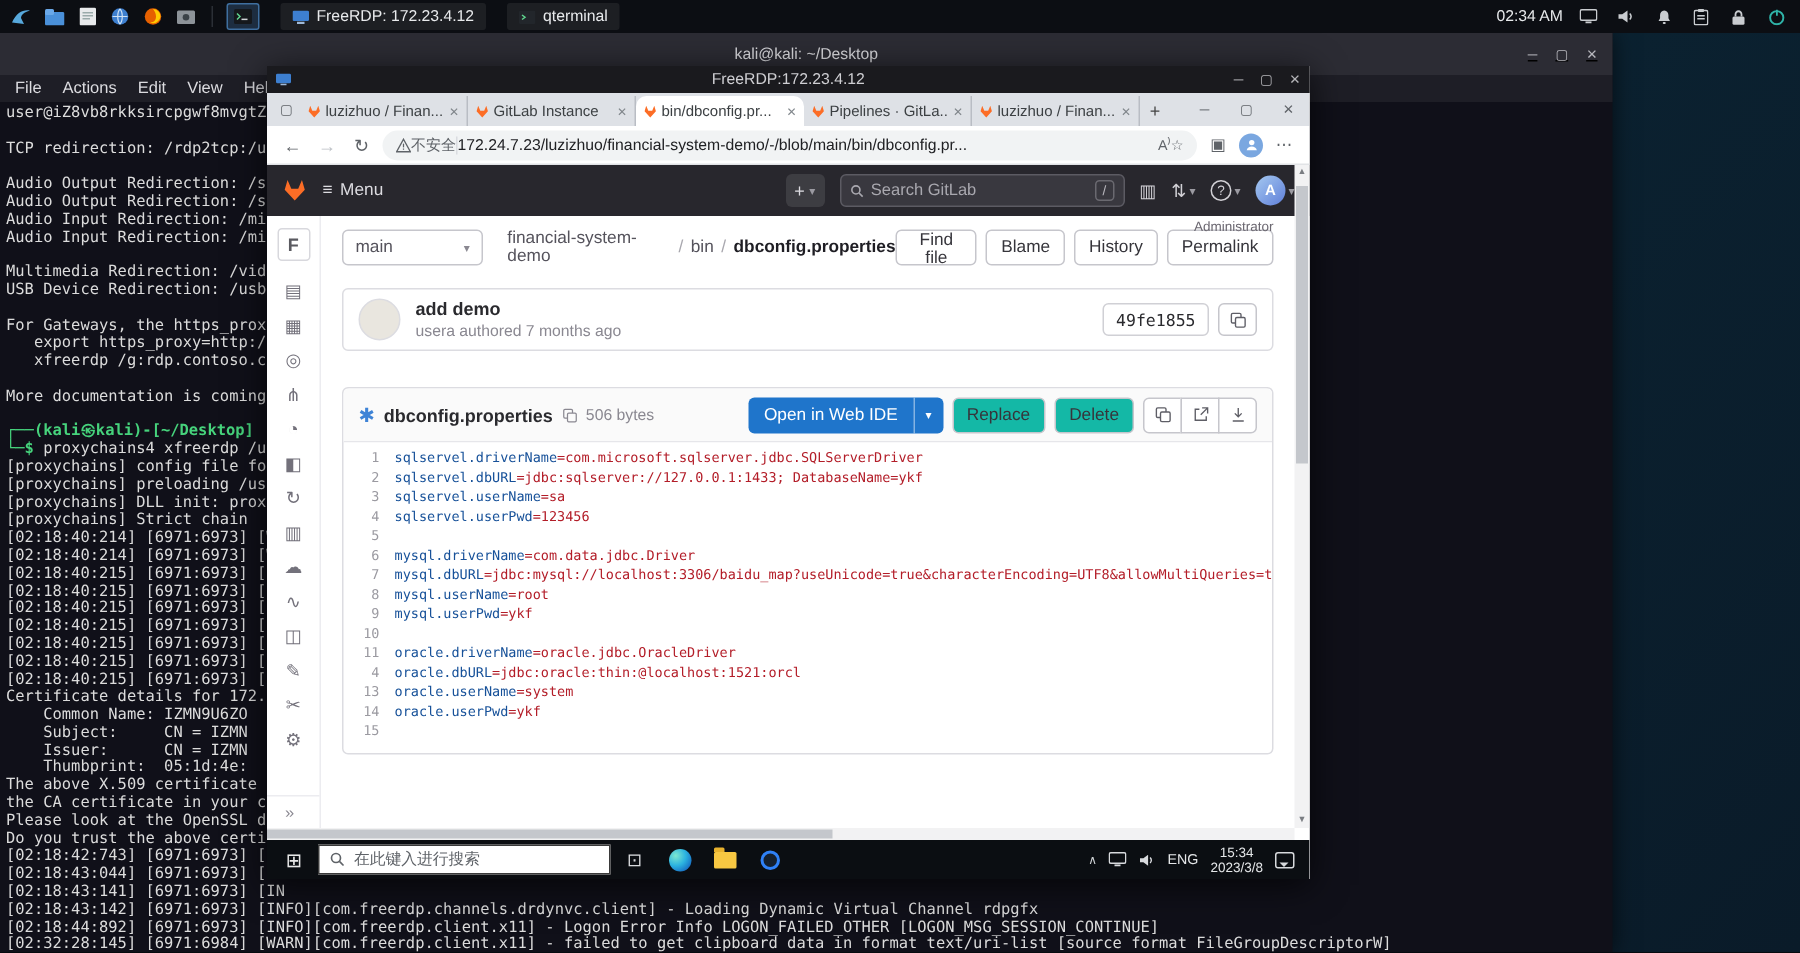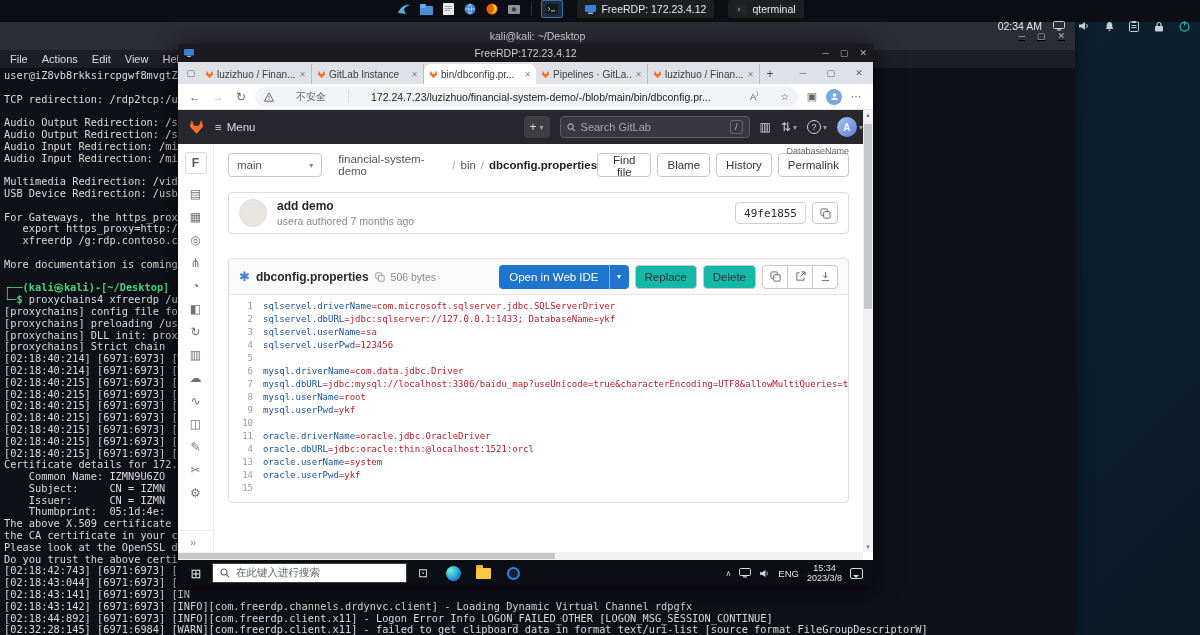--- a/index.html
+++ b/index.html
@@ -3,21 +3,21 @@
 <meta charset="utf-8">
 <style>
   html,body{margin:0;padding:0;background:#000;}
   *{box-sizing:border-box;}
   .screen{position:relative;width:1200px;height:635px;overflow:hidden;
     background:linear-gradient(135deg,#07131d 0%,#0b2231 55%,#0a1b29 100%);
     font-family:"Liberation Sans",sans-serif;}
 
   
   .kali-panel{position:absolute;left:0;top:0;width:1200px;height:22px;background:#0c0e13;
-    display:flex;align-items:center;color:#d6d8db;z-index:50;padding:0 6px;flex-direction:column;}
+    display:flex;align-items:center;color:#d6d8db;z-index:50;padding:0 6px;}
   .panel-left{display:flex;align-items:center;gap:6px;}
   .p-icon{width:16px;height:16px;display:flex;align-items:center;justify-content:center;}
   .p-sep{width:1px;height:14px;background:#2b2f36;margin:0 3px;}
   .active-app-box{width:22px;height:18px;border:1px solid #3f6f9f;background:rgba(80,140,200,.25);
     display:flex;align-items:center;justify-content:center;border-radius:2px;}
   .win-btn{display:flex;align-items:center;gap:5px;height:18px;padding:0 8px;margin-left:8px;
     background:rgba(255,255,255,.07);border-radius:2px;font-size:10.5px;color:#e8eaec;white-space:nowrap;}
   .panel-right{margin-left:auto;display:flex;align-items:center;gap:9px;padding-right:2px;}
   .panel-clock{font-size:10.5px;color:#e8eaec;}
 
@@ -58,21 +58,21 @@
   .new-tab-btn{width:20px;height:20px;display:flex;align-items:center;justify-content:center;
     color:#444;font-size:12px;margin-bottom:0px;}
   .edge-win-controls{margin-left:auto;display:flex;align-items:center;gap:0;height:22px;}
   .ewc{width:28px;height:22px;display:flex;align-items:center;justify-content:center;color:#5f6368;font-size:9px;}
 
   .edge-toolbar{position:absolute;left:0;top:22px;right:0;height:26px;background:#fff;
     border-bottom:1px solid #e1e3e6;display:flex;align-items:center;gap:5px;padding:0 8px;}
   .nav-btn{font-size:12px;color:#5f6368;width:18px;text-align:center;}
   .nav-btn.disabled{color:#bdc1c6;}
   .address-pill{flex:1;height:20px;background:#f1f3f4;border-radius:10px;display:flex;
-    align-items:center;gap:22px;padding:0 9px;min-width:0;}
+    align-items:center;gap:0;padding:0 9px;min-width:0;}
   .sec-label{font-size:10px;color:#5f6368;white-space:nowrap;}
   .pill-div{width:1px;height:12px;background:#dadce0;}
   .url-text{font-size:10.5px;color:#202124;white-space:nowrap;overflow:hidden;text-overflow:ellipsis;flex:1;}
   .pill-icon{font-size:9.5px;color:#5f6368;white-space:nowrap;}
   .tb-right-icon{font-size:11px;color:#5f6368;width:18px;text-align:center;}
   .edge-avatar{width:16px;height:16px;border-radius:50%;background:#7aa7e0;display:flex;align-items:center;justify-content:center;}
 
   
   .gitlab-page{position:absolute;left:0;top:48px;right:0;bottom:26px;background:#fff;overflow:hidden;}
   .gl-header{height:34px;background:#28272d;display:flex;align-items:center;gap:10px;padding:0 10px;}
@@ -430,21 +430,21 @@
           <span class="gl-hgroup">⇅<span class="gl-caret">▾</span></span>
           <span class="gl-hgroup">
               <span class="qcircle">?</span>
               <span class="gl-caret">▾</span>
             </span>
           <span class="gl-hgroup">
               <span class="gl-avatar">A</span>
               <span class="gl-caret">▾</span>
             </span>
         </div>
-        <span class="admin-label">DatabaseName</span>
+        <span class="admin-label">Administrator</span>
 
         <div class="gl-sidebar">
           <span class="project-avatar">F</span>
           <div id="gl-side-icons" style="width:100%;">
               <div class="gl-side-item">▤</div>
               <div class="gl-side-item">▦</div>
               <div class="gl-side-item">◎</div>
               <div class="gl-side-item">⋔</div>
               <div class="gl-side-item">◔</div>
               <div class="gl-side-item">◧</div>

